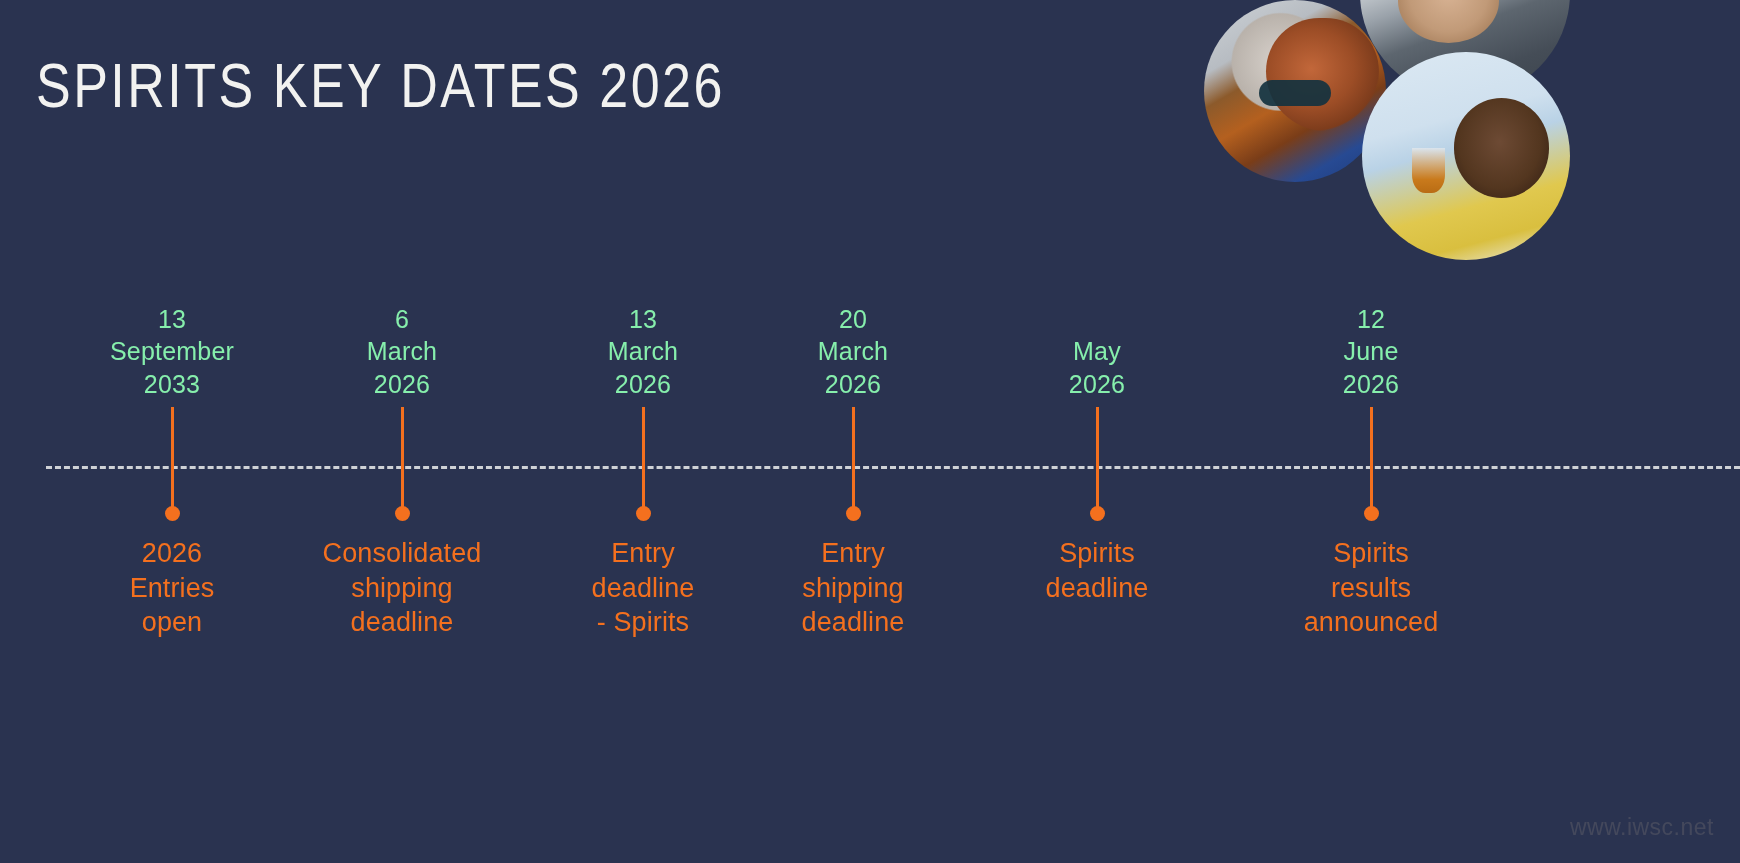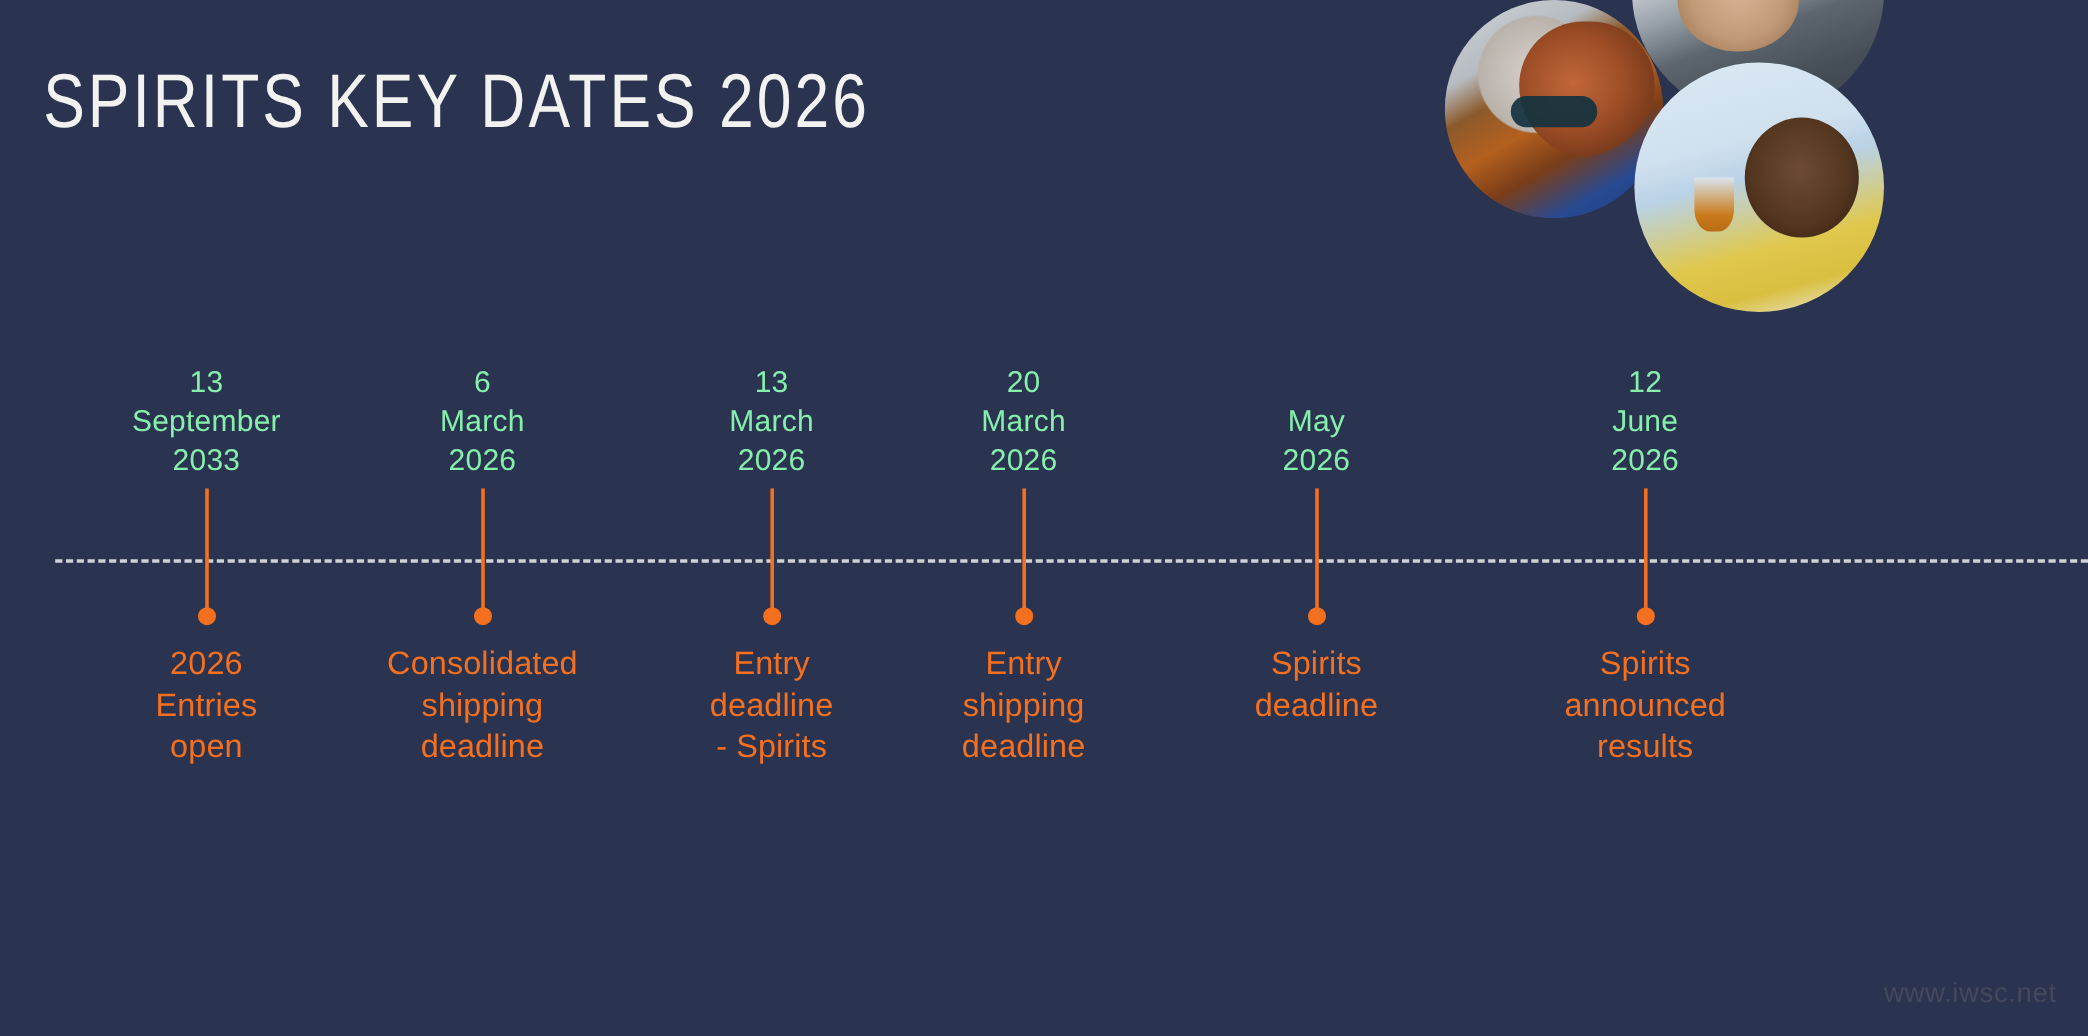--- a/index.html
+++ b/index.html
@@ -291,21 +291,21 @@
         <div class="node" style="left: 1371px;">
           <div class="date">
             <span>12</span>
             <span>June</span>
             <span>2026</span>
           </div>
           <div class="stem"></div>
           <div class="dot"></div>
           <div class="label">
             <span>Spirits</span>
+            <span>results</span>
             <span>announced</span>
-            <span>results</span>
           </div>
         </div>
       </div>
   </div>
 
   <div class="watermark">www.iwsc.net</div>
 </div>
 
 </body></html>

